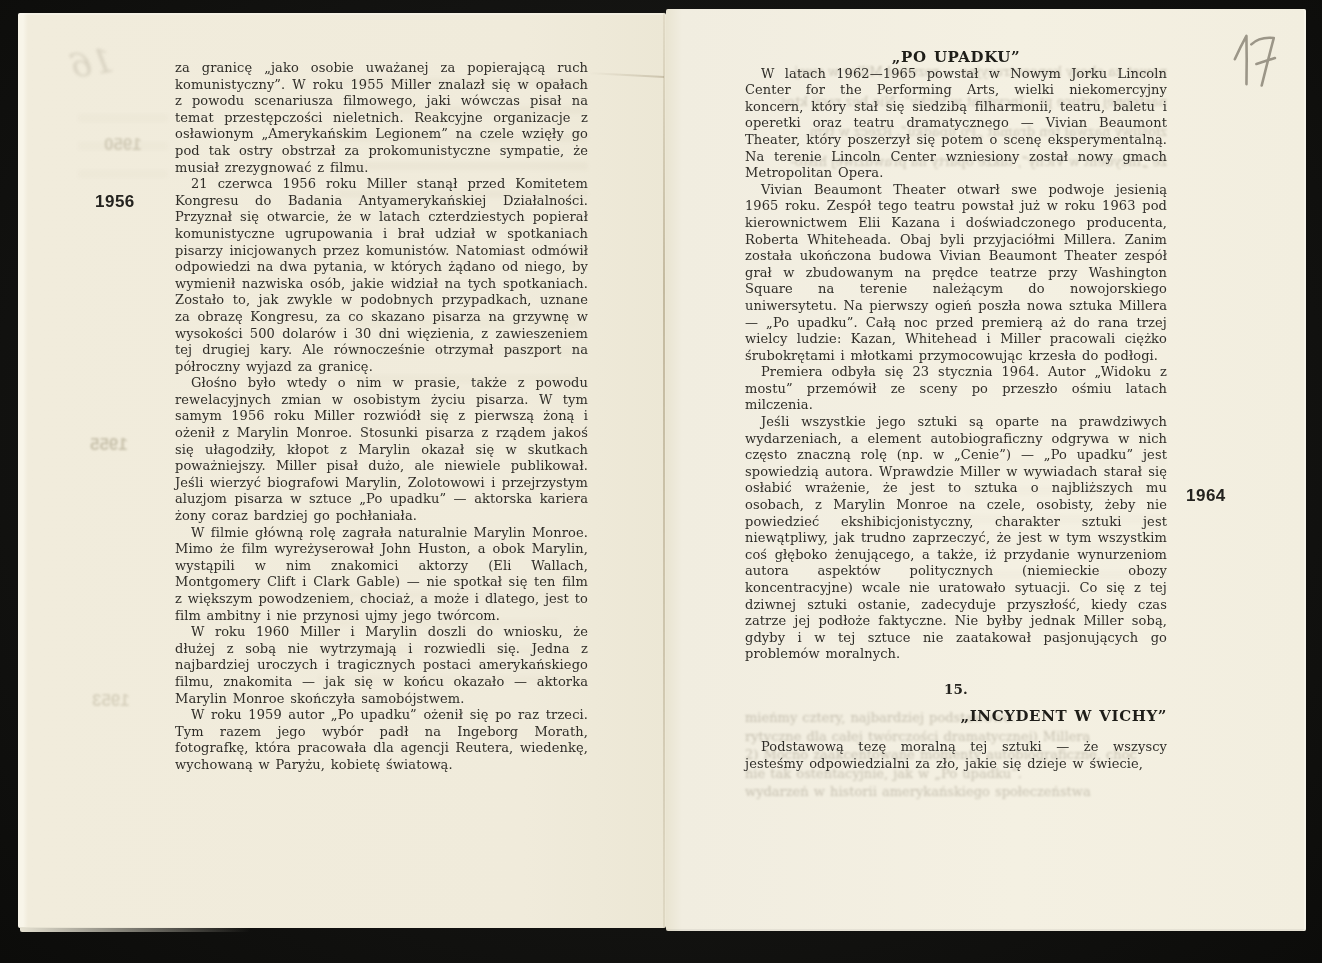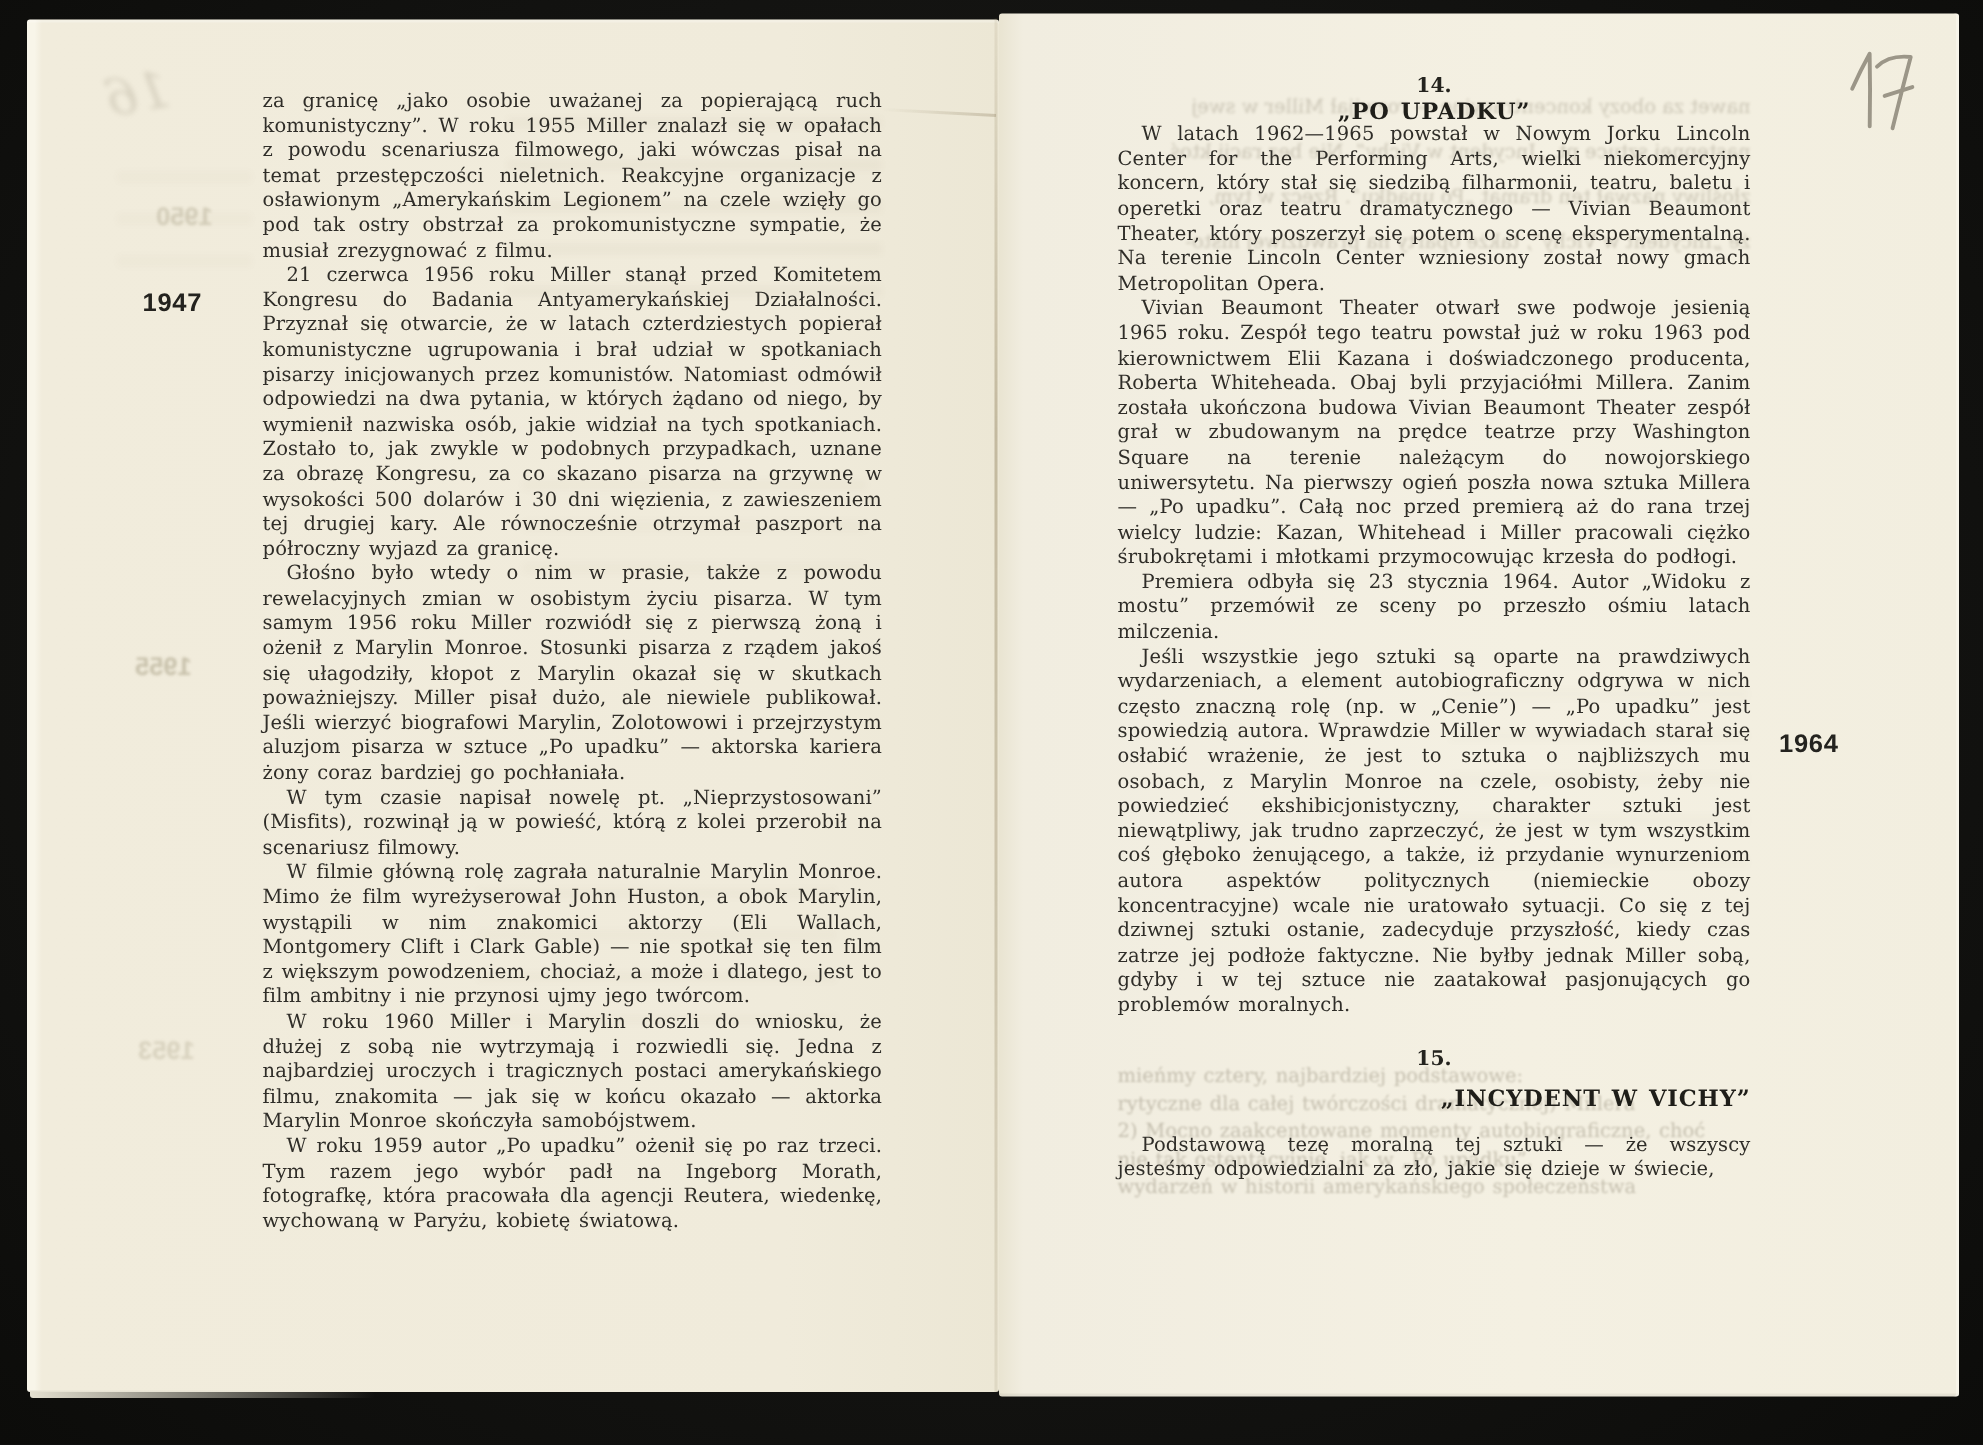--- a/index.html
+++ b/index.html
@@ -101,27 +101,26 @@
 
     <div class="ghost ghost-hand-16" style="left:52px;top:30px;">16</div>
     <div class="ghost ghost-year" style="left:86px;top:122px;opacity:.30;">1950</div>
     <div class="ghost ghost-year" style="left:72px;top:422px;">1955</div>
     <div class="ghost ghost-year" style="left:74px;top:678px;opacity:.26;">1953</div>
     <div class="smudge" style="left:320px;top:55px;width:250px;height:130px;"></div>
     <div class="smudge" style="left:330px;top:290px;width:230px;height:80px;opacity:.2;"></div>
     <div class="smudge" style="left:60px;top:95px;width:90px;height:70px;opacity:.2;"></div>
     <div class="smudge" style="left:300px;top:560px;width:240px;height:110px;opacity:.18;"></div>
 
-    <div class="margin-year year-left">1947</div>
+    <div class="margin-year year-left">1956</div>
 
     <div class="text-col col-left">
       <p>za granicę „jako osobie uważanej za popierającą ruch komunistyczny”. W roku 1955 Miller znalazł się w opałach z powodu scenariusza filmowego, jaki wówczas pisał na temat przestępczości nieletnich. Reakcyjne organizacje z osławionym „Amerykańskim Legionem” na czele wzięły go pod tak ostry obstrzał za prokomunistyczne sympatie, że musiał zrezygnować z filmu.</p>
       <p class="indent">21 czerwca 1956 roku Miller stanął przed Komitetem Kongresu do Badania Antyamerykańskiej Działalności. Przyznał się otwarcie, że w latach czterdziestych popierał komunistyczne ugrupowania i brał udział w spotkaniach pisarzy inicjowanych przez komunistów. Natomiast odmówił odpowiedzi na dwa pytania, w których żądano od niego, by wymienił nazwiska osób, jakie widział na tych spotkaniach. Zostało to, jak zwykle w podobnych przypadkach, uznane za obrazę Kongresu, za co skazano pisarza na grzywnę w wysokości 500 dolarów i 30 dni więzienia, z zawieszeniem tej drugiej kary. Ale równocześnie otrzymał paszport na półroczny wyjazd za granicę.</p>
       <p class="indent">Głośno było wtedy o nim w prasie, także z powodu rewelacyjnych zmian w osobistym życiu pisarza. W tym samym 1956 roku Miller rozwiódł się z pierwszą żoną i ożenił z Marylin Monroe. Stosunki pisarza z rządem jakoś się ułagodziły, kłopot z Marylin okazał się w skutkach poważniejszy. Miller pisał dużo, ale niewiele publikował. Jeśli wierzyć biografowi Marylin, Zolotowowi i przejrzystym aluzjom pisarza w sztuce „Po upadku” — aktorska kariera żony coraz bardziej go pochłaniała.</p>
-      <p class="indent">W tym czasie napisał nowelę pt. „Nieprzystosowani” (Misfits), rozwinął ją w powieść, którą z kolei przerobił na scenariusz filmowy.</p>
       <p class="indent">W filmie główną rolę zagrała naturalnie Marylin Monroe. Mimo że film wyreżyserował John Huston, a obok Marylin, wystąpili w nim znakomici aktorzy (Eli Wallach, Montgomery Clift i Clark Gable) — nie spotkał się ten film z większym powodzeniem, chociaż, a może i dlatego, jest to film ambitny i nie przynosi ujmy jego twórcom.</p>
       <p class="indent">W roku 1960 Miller i Marylin doszli do wniosku, że dłużej z sobą nie wytrzymają i rozwiedli się. Jedna z najbardziej uroczych i tragicznych postaci amerykańskiego filmu, znakomita — jak się w końcu okazało — aktorka Marylin Monroe skończyła samobójstwem.</p>
       <p class="indent">W roku 1959 autor „Po upadku” ożenił się po raz trzeci. Tym razem jego wybór padł na Ingeborg Morath, fotografkę, która pracowała dla agencji Reutera, wiedenkę, wychowaną w Paryżu, kobietę światową.</p>
     </div>
   </div>
 
   <div class="page page-right">
 
     <div class="ghost ghost-block ghost-top">
       <div>nawet za obozy koncentracyjne — rozwijał Miller w swej</div>
@@ -144,21 +143,20 @@
       <g fill="none" stroke="#8d8779" stroke-width="2.6" stroke-linecap="round" stroke-linejoin="round">
         <path d="M 7 28 Q 14 16 21 6 Q 19 30 16 54"></path>
         <path d="M 25 15 Q 34 8 48 11 Q 40 32 31 57"></path>
         <path d="M 28 35 L 47 31"></path>
       </g>
     </svg>
 
     <div class="margin-year year-right">1964</div>
 
     <div class="text-col col-right">
-      <p class="chapter-number">14.</p>
       <p class="chapter-title">„PO UPADKU”</p>
       <p class="indent">W latach 1962—1965 powstał w Nowym Jorku Lincoln Center for the Performing Arts, wielki niekomercyjny koncern, który stał się siedzibą filharmonii, teatru, baletu i operetki oraz teatru dramatycznego — Vivian Beaumont Theater, który poszerzył się potem o scenę eksperymentalną. Na terenie Lincoln Center wzniesiony został nowy gmach Metropolitan Opera.</p>
       <p class="indent">Vivian Beaumont Theater otwarł swe podwoje jesienią 1965 roku. Zespół tego teatru powstał już w roku 1963 pod kierownictwem Elii Kazana i doświadczonego producenta, Roberta Whiteheada. Obaj byli przyjaciółmi Millera. Zanim została ukończona budowa Vivian Beaumont Theater zespół grał w zbudowanym na prędce teatrze przy Washington Square na terenie należącym do nowojorskiego uniwersytetu. Na pierwszy ogień poszła nowa sztuka Millera — „Po upadku”. Całą noc przed premierą aż do rana trzej wielcy ludzie: Kazan, Whitehead i Miller pracowali ciężko śrubokrętami i młotkami przymocowując krzesła do podłogi.</p>
       <p class="indent">Premiera odbyła się 23 stycznia 1964. Autor „Widoku z mostu” przemówił ze sceny po przeszło ośmiu latach milczenia.</p>
       <p class="indent">Jeśli wszystkie jego sztuki są oparte na prawdziwych wydarzeniach, a element autobiograficzny odgrywa w nich często znaczną rolę (np. w „Cenie”) — „Po upadku” jest spowiedzią autora. Wprawdzie Miller w wywiadach starał się osłabić wrażenie, że jest to sztuka o najbliższych mu osobach, z Marylin Monroe na czele, osobisty, żeby nie powiedzieć ekshibicjonistyczny, charakter sztuki jest niewątpliwy, jak trudno zaprzeczyć, że jest w tym wszystkim coś głęboko żenującego, a także, iż przydanie wynurzeniom autora aspektów politycznych (niemieckie obozy koncentracyjne) wcale nie uratowało sytuacji. Co się z tej dziwnej sztuki ostanie, zadecyduje przyszłość, kiedy czas zatrze jej podłoże faktyczne. Nie byłby jednak Miller sobą, gdyby i w tej sztuce nie zaatakował pasjonujących go problemów moralnych.</p>
       <p class="chapter-number second">15.</p>
       <p class="chapter-title second">„INCYDENT W VICHY”</p>
       <p class="indent">Podstawową tezę moralną tej sztuki — że wszyscy jesteśmy odpowiedzialni za zło, jakie się dzieje w świecie,</p>
     </div>
   </div>

